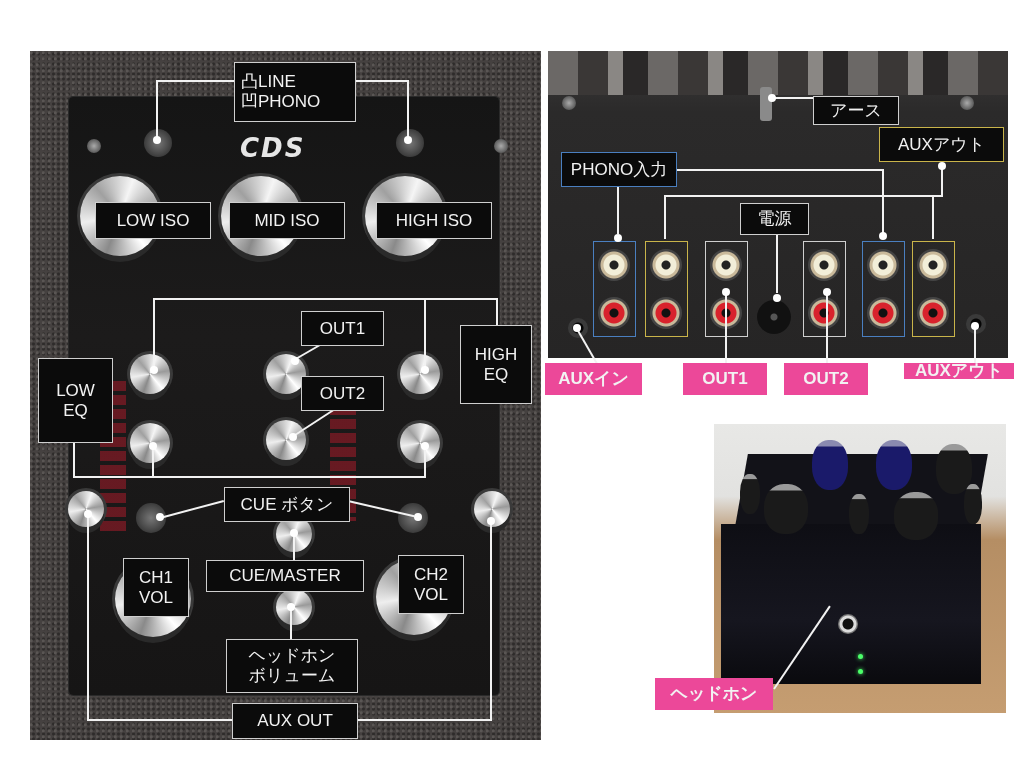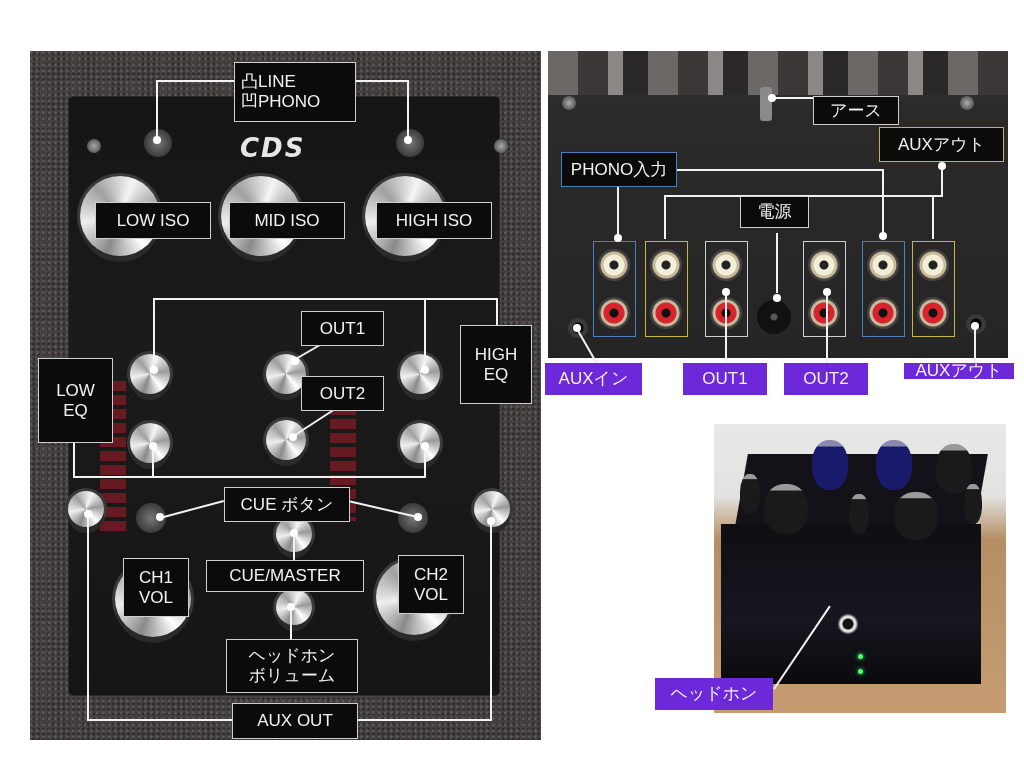--- a/index.html
+++ b/index.html
@@ -38,21 +38,21 @@
   .dev-body { position:absolute; left:7px; top:100px; width:260px; height:160px; background:linear-gradient(180deg,#0e0e14 0%,#16161f 60%,#0a0a0e 100%); }
   .dev-top { position:absolute; left:27px; top:30px; width:240px; height:78px; background:#121218; transform:skewX(-10deg); }
   .dev-knob { position:absolute; border-radius:45%; background:linear-gradient(180deg,#9a9a9a 0 12%,#1a1a1a 14% 100%); }
   .dev-knob.blue { background:linear-gradient(180deg,#8a8ab0 0 12%,#1a1a6a 14% 100%); }
   .led { position:absolute; width:5px; height:5px; border-radius:50%; background:#4bff6a; box-shadow:0 0 4px #4bff6a; }
   .hp-jack { position:absolute; width:20px; height:20px; border-radius:50%; background:radial-gradient(circle,#111 0 5px,#ddd 6px 8px,#777 9px 10px); }
 
   .lbl { position:absolute; background:#0b0b0b; color:#f2f2f2; border:1px solid #cfcfcf;
          font-family:"Liberation Sans","DejaVu Sans",sans-serif; font-size:17px; line-height:20px;
          display:flex; align-items:center; justify-content:center; text-align:center; white-space:pre-line; }
-  .lbl.plain { background:#6d28d9; border:none; }
+  .lbl.plain { background:#ec4899; border:none;font-weight:bold; }
   .lbl.blue { border-color:#4a7fc0; }
   .lbl.yellow { border-color:#c9b44a; }
   .line { position:absolute; background:#f2f2f2; }
   .dot { position:absolute; width:8px; height:8px; border-radius:50%; background:#ffffff; margin:-4px 0 0 -4px; }
   .diag { position:absolute; height:2px; background:#f2f2f2; transform-origin:0 50%; }
 </style>
 </head>
 <body>
 
 <div id="photo-top" class="photo">
@@ -198,21 +198,21 @@
 <div class="line" style="left:826px;top:292px;width:2px;height:73px"></div>
 <div class="dot" style="left:827px;top:292px"></div>
 <div class="diag" style="left:577px;top:328px;width:40px;transform:rotate(60deg)"></div>
 <div class="dot" style="left:577px;top:328px"></div>
 <div class="line" style="left:974px;top:326px;width:2px;height:38px"></div>
 <div class="dot" style="left:975px;top:326px"></div>
 
 <div class="lbl" style="left:813px;top:96px;width:84px;height:27px">アース</div>
 <div class="lbl yellow" style="left:879px;top:127px;width:123px;height:33px">AUXアウト</div>
 <div class="lbl blue" style="left:561px;top:152px;width:114px;height:33px">PHONO入力</div>
-<div class="lbl" style="left:740px;top:196px;width:67px;height:30px">電源</div>
+<div class="lbl" style="left:740px;top:203px;width:67px;height:30px">電源</div>
 <div class="lbl plain" style="left:545px;top:363px;width:97px;height:32px">AUXイン</div>
 <div class="lbl plain" style="left:683px;top:363px;width:84px;height:32px">OUT1</div>
 <div class="lbl plain" style="left:784px;top:363px;width:84px;height:32px">OUT2</div>
 <div class="lbl plain" style="left:904px;top:363px;width:110px;height:16px">AUXアウト</div>
 
 <div id="photo-device" class="photo">
   <div class="dev-top"></div>
   <div class="dev-body"></div>
   <div class="dev-knob" style="left:50px;top:60px;width:44px;height:50px"></div>
   <div class="dev-knob blue" style="left:98px;top:16px;width:36px;height:50px"></div>

